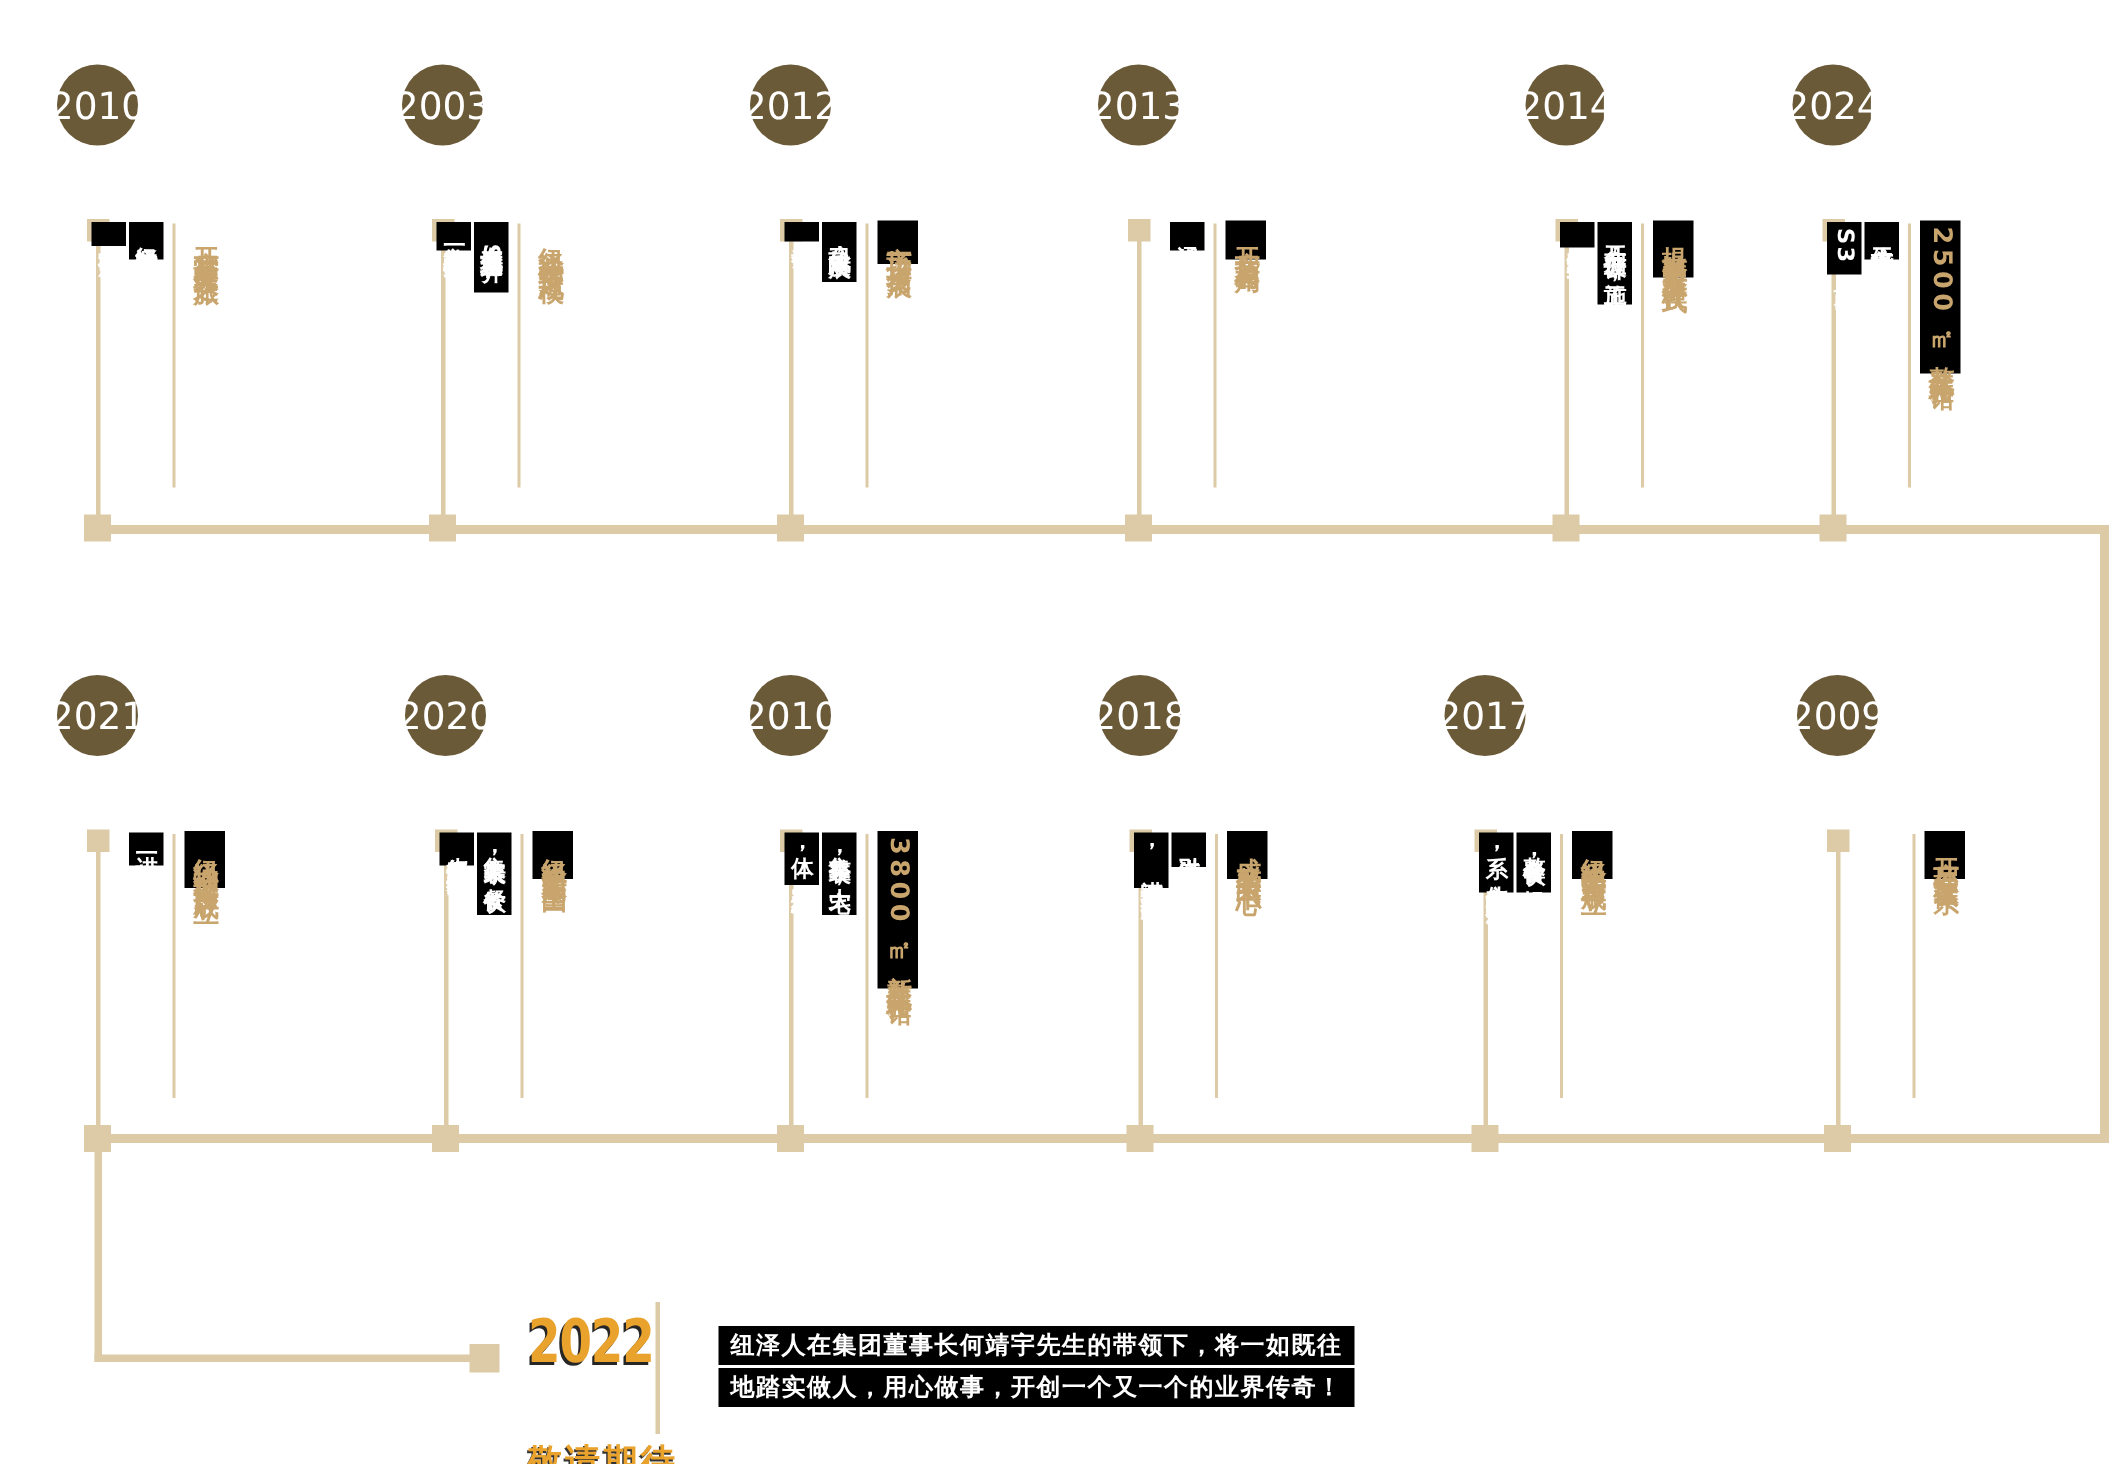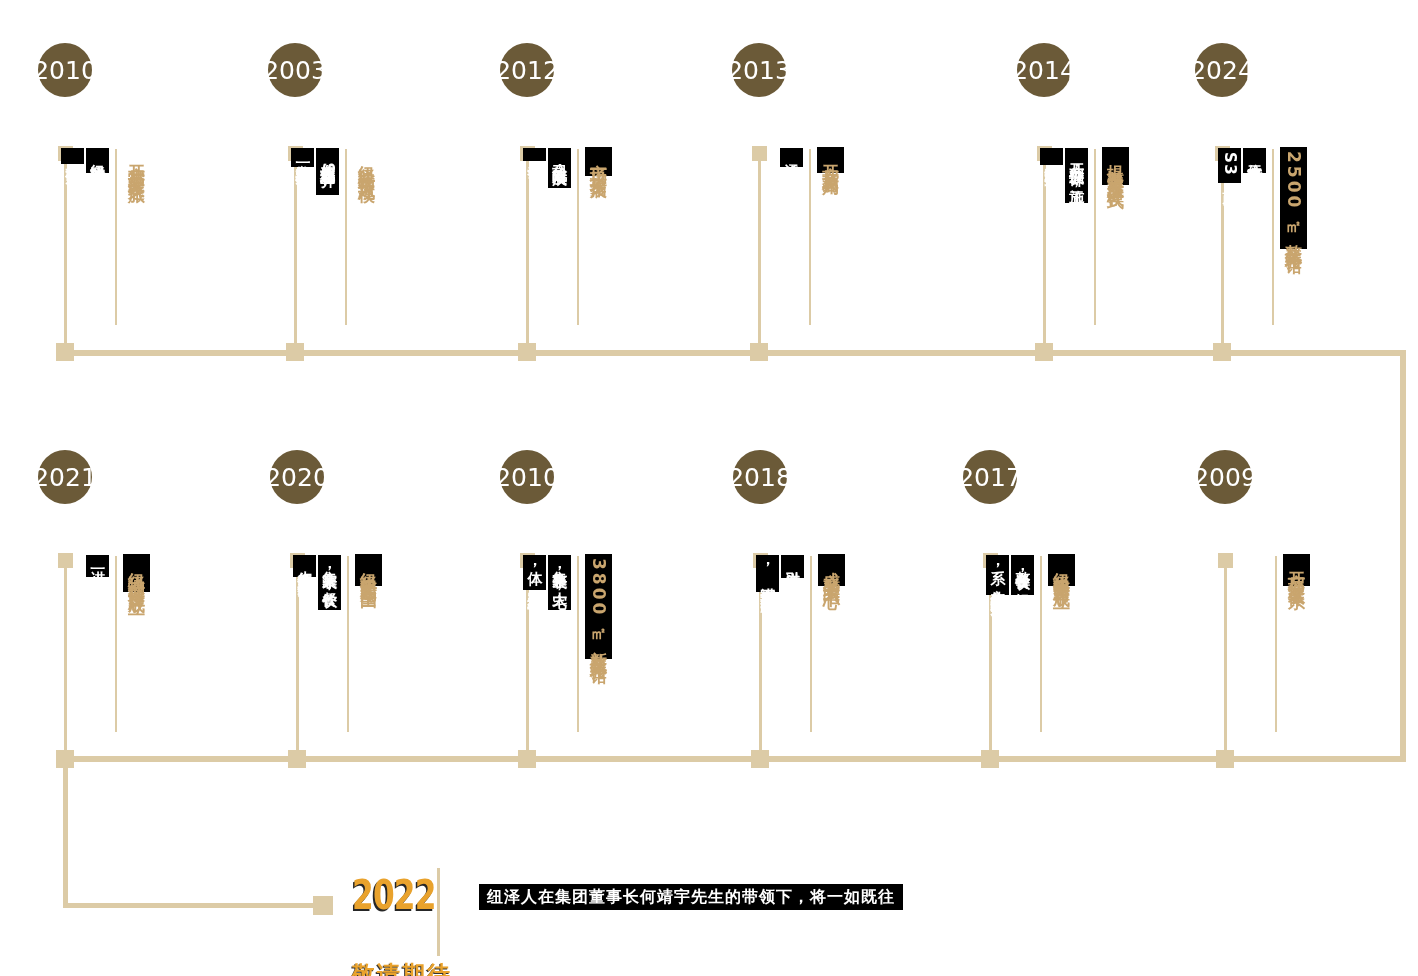--- a/index.html
+++ b/index.html
@@ -247,15 +247,16 @@
       <div class="vdiv"></div>
 
     </div>
   </div>
 
   <div class="y2022">2022</div>
   <div class="expect">敬请期待</div>
   <div class="fdiv"></div>
   <div class="fmsg">
     <div class="msg-line">纽泽人在集团董事长何靖宇先生的带领下，将一如既往</div>
+    <div class="msg-line">地踏实做人，用心做事，开创一个又一个的业界传奇！</div>
   </div>
 
 </div>
 
 </body></html>

